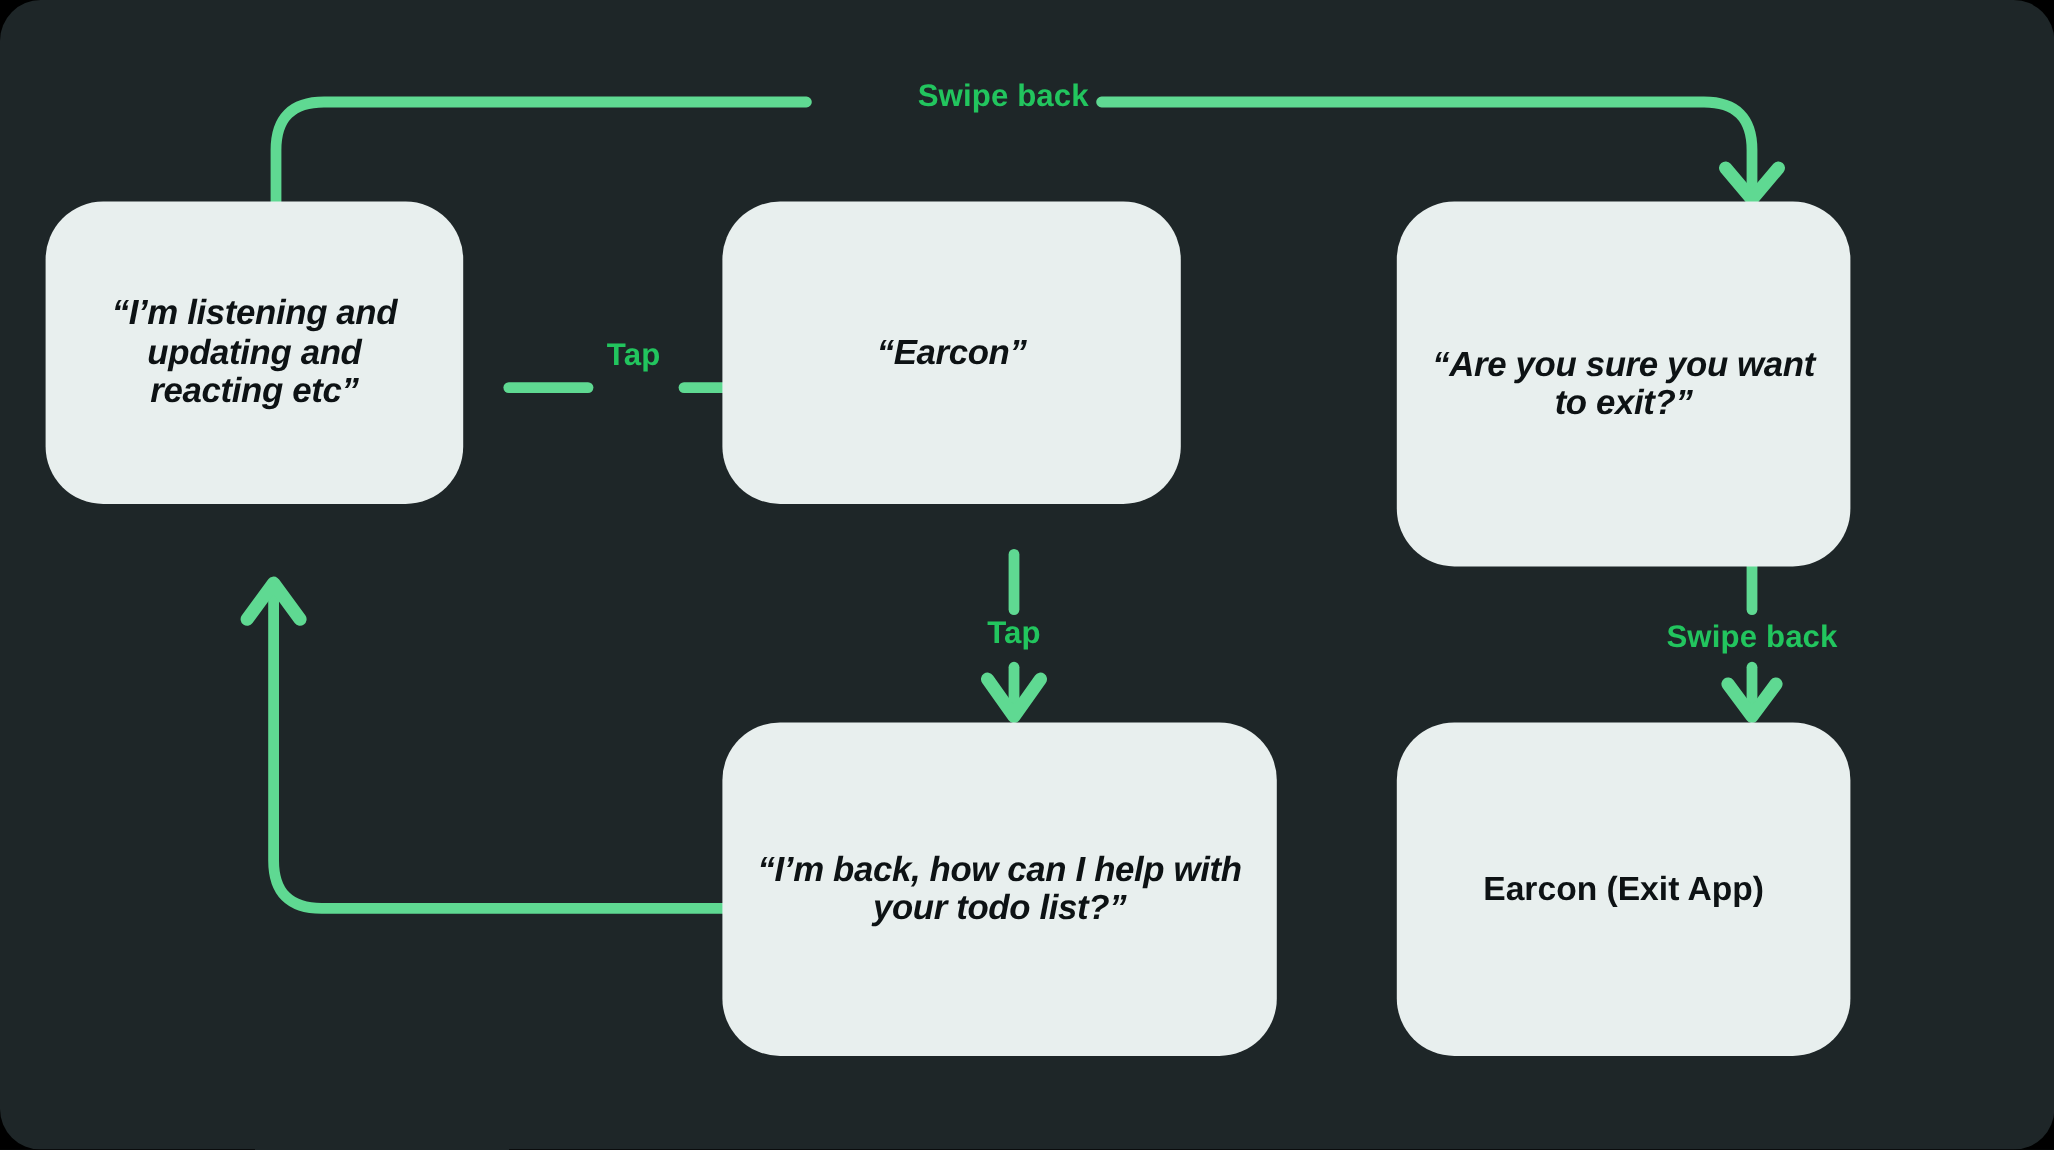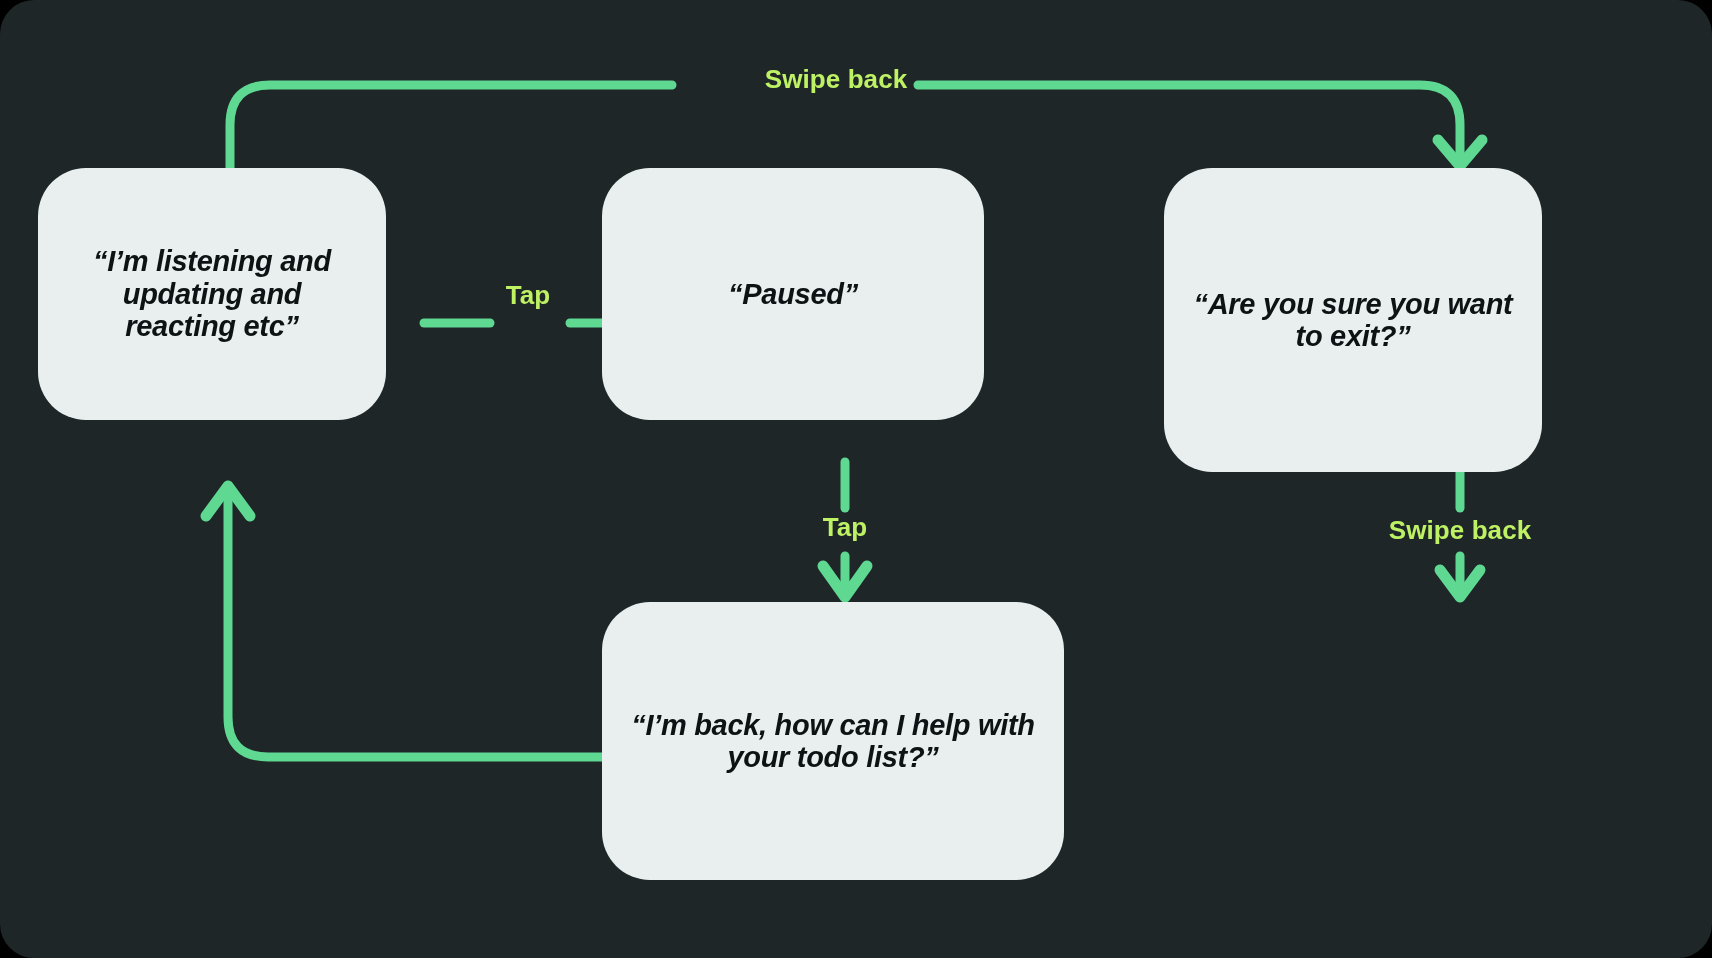--- a/index.html
+++ b/index.html
@@ -55,21 +55,21 @@
   }
   
   #node-listening { left: 38px;  top: 168px; width: 348px; height: 252px; justify-content: center; }
   #node-paused    { left: 602px; top: 168px; width: 382px; height: 252px; }
   #node-exit      { left: 1164px;top: 168px; width: 378px; height: 304px; }
   #node-back      { left: 602px; top: 602px; width: 462px; height: 278px; }
   #node-earcon    { left: 1164px;top: 602px; width: 378px; height: 278px; }
 
   .edge-label {
     position: absolute;
-    color: #bef264;
+    color: #22c55e;
     font-weight: bold;
     font-size: 26px;
     letter-spacing: 0.1px;
     white-space: nowrap;
     text-align: center;
   }
   #label-swipe-top   { left: 700px;  top: 62px;  }
   #label-tap-right   { left: 482px;  top: 279px; }
   #label-tap-down    { left: 783px;  top: 509px; }
   #label-swipe-right { left: 1340px; top: 512px; }
@@ -115,31 +115,34 @@
       <path class="ln" d="M 640 757 L 268 757 Q 228 757 228 717 L 228 498"></path>
       <path class="hd" d="M 206 516 L 228 486 L 250 516"></path>
     </g>
   </svg>
 
   <div class="node" id="node-listening">
     <span class="node-text">“I’m listening and updating and reacting etc”</span>
   </div>
 
   <div class="node" id="node-paused">
-    <span class="node-text">“Paused”</span>
+    <span class="node-text">“Earcon”</span>
   </div>
 
   <div class="node" id="node-exit">
     <span class="node-text">“Are you sure you want to exit?”</span>
   </div>
 
   <div class="node" id="node-back">
     <span class="node-text">“I’m back, how can I help with your todo list?”</span>
   </div>
 
+  <div class="node" id="node-earcon">
+    <span class="node-text plain">Earcon (Exit App)</span>
+  </div>
 
   <div class="edge-label" id="label-swipe-top" style="left: 764.688px; top: 63.5px;">Swipe back</div>
 
   <div class="edge-label" id="label-tap-right" style="left: 505.695px; top: 279.5px;">Tap</div>
 
   <div class="edge-label" id="label-tap-down" style="left: 822.695px; top: 511.5px;">Tap</div>
 
   <div class="edge-label" id="label-swipe-right" style="left: 1388.69px; top: 514.5px;">Swipe back</div>
 
 </div>

